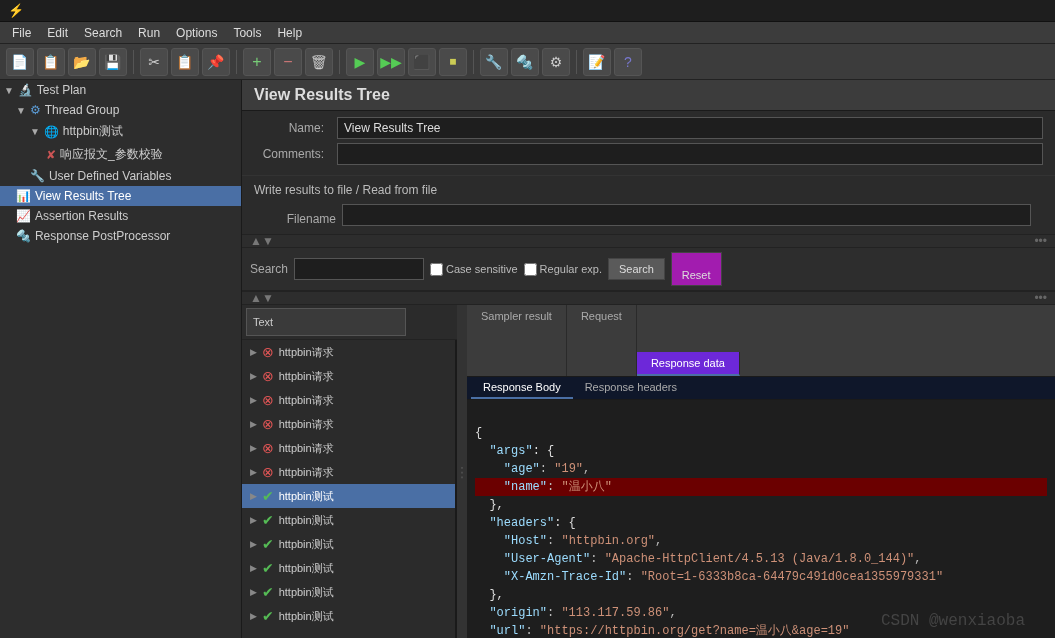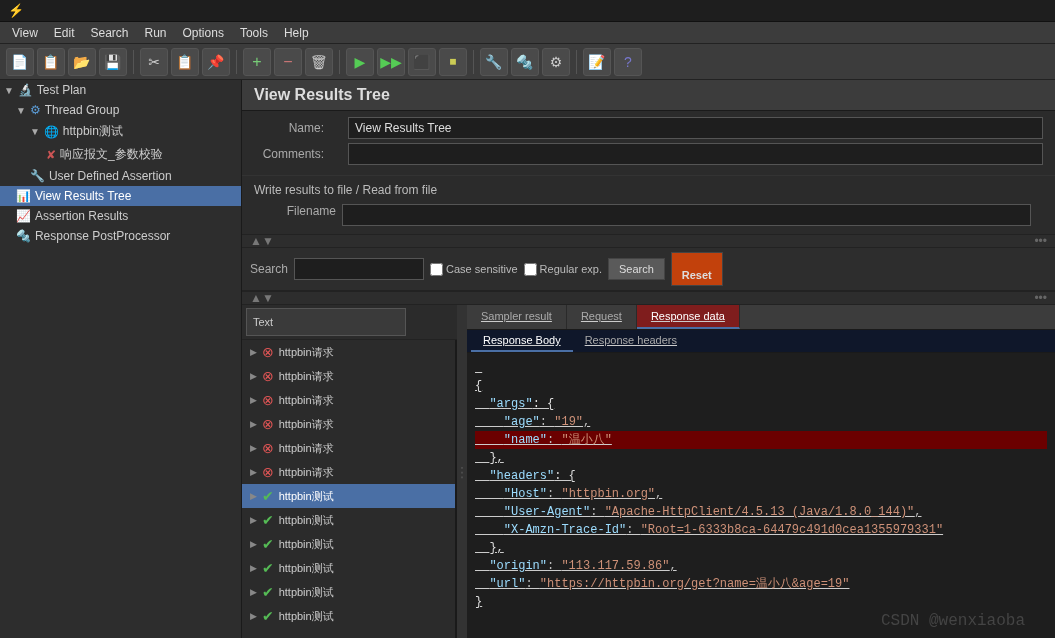--- a/index.html
+++ b/index.html
@@ -115,21 +115,21 @@
     }
 
     .form-section {
       padding: 6px 12px;
       border-bottom: 1px solid #333;
     }
     .form-row {
       display: flex;
       align-items: center;
       margin-bottom: 4px;
-      gap: 24px;
+      gap: 13px;
     }
     .form-label {
       color: #aaa;
       width: 70px;
       text-align: right;
       font-size: 12px;
       flex-shrink: 0;
     }
     .form-input {
       flex: 1;
@@ -141,21 +141,21 @@
       height: 22px;
     }
     .form-text {
       color: #bbb;
       font-size: 12px;
       padding: 3px 0;
     }
 
     .filename-row {
       display: flex;
-      align-items: flex-start;
+      align-items: flex-end;
       padding: 4px 12px;
       gap: 6px;
     }
     .filename-label { color: #aaa; font-size: 12px; width: 70px; text-align: right; }
     .filename-input {
       flex: 1;
       background: #1e1e1e;
       border: 1px solid #555;
       color: #ddd;
       padding: 2px 6px;
@@ -203,28 +203,27 @@
     .search-btn {
       background: #5a5a5a;
       border: 1px solid #444;
       color: #ddd;
       padding: 2px 10px;
       font-size: 11px;
       cursor: pointer;
       height: 22px;
     }
     .reset-btn {
-      background: #c2410c;
+      background: #a21caf;
       border: 1px solid #444;
       color: #ddd;
       padding: 16px 10px;
       font-size: 11px;
       cursor: pointer;
       height: 22px;
-      font-weight: bold;
     }
 
     
     .results-list {
       width: 215px;
       background: #2b2b2b;
       border-right: 2px solid #1a1a1a;
       overflow-y: auto;
       flex-shrink: 0;
     }
@@ -244,39 +243,39 @@
     .status-error { color: #e05555; font-size: 14px; }
     .status-ok { color: #55bb55; font-size: 14px; }
 
     
     .detail-panel {
       flex: 1;
       display: flex;
       flex-direction: column;
       overflow: hidden;
       background: #2b2b2b;
-      text-decoration: underline;
     }
 
     .tab-bar {
       display: flex;
       background: #3c3c3c;
       border-bottom: 1px solid #1a1a1a;
     }
     .tab {
       padding: 5px 14px;
       cursor: pointer;
       color: #aaa;
       font-size: 11px;
       border-right: 1px solid #2a2a2a;
     }
     .tab.active {
       color: #fff;
-      background: #7f1d1d;
+      background: #6d28d9;
       border-bottom: 2px solid #4a6fa5;
+      margin-top: 47px;
     }
 
     .sub-tab-bar {
       display: flex;
       background: #0f172a;
       border-bottom: 1px solid #1a1a1a;
       padding: 0 4px;
     }
     .sub-tab {
       padding: 4px 12px;
@@ -352,21 +351,21 @@
     }
   </style>
 </head>
 <body>
 
 <div class="title-bar">
   <span class="icon">⚡</span>
 </div>
 
 <div class="menu-bar">
-  <span>View</span>
+  <span>File</span>
   <span>Edit</span>
   <span>Search</span>
   <span>Run</span>
   <span>Options</span>
   <span>Tools</span>
   <span>Help</span>
 </div>
 
 <div class="toolbar">
   <div class="toolbar-btn" title="New">📄</div>
@@ -417,21 +416,21 @@
       <span>httpbin测试</span>
     </div>
 
     <div class="tree-item" style="padding-left:46px;">
       <span style="color:#c55;">✘</span>
       <span>响应报文_参数校验</span>
     </div>
 
     <div class="tree-item" style="padding-left:30px;">
       <span style="color:#888;">🔧</span>
-      <span>User Defined Assertion</span>
+      <span>User Defined Variables</span>
     </div>
 
     <div class="tree-item selected" style="padding-left:16px;">
       <span style="color:#aad;">📊</span>
       <span>View Results Tree</span>
     </div>
 
     <div class="tree-item" style="padding-left:16px;">
       <span style="color:#888;">📈</span>
       <span>Assertion Results</span>

